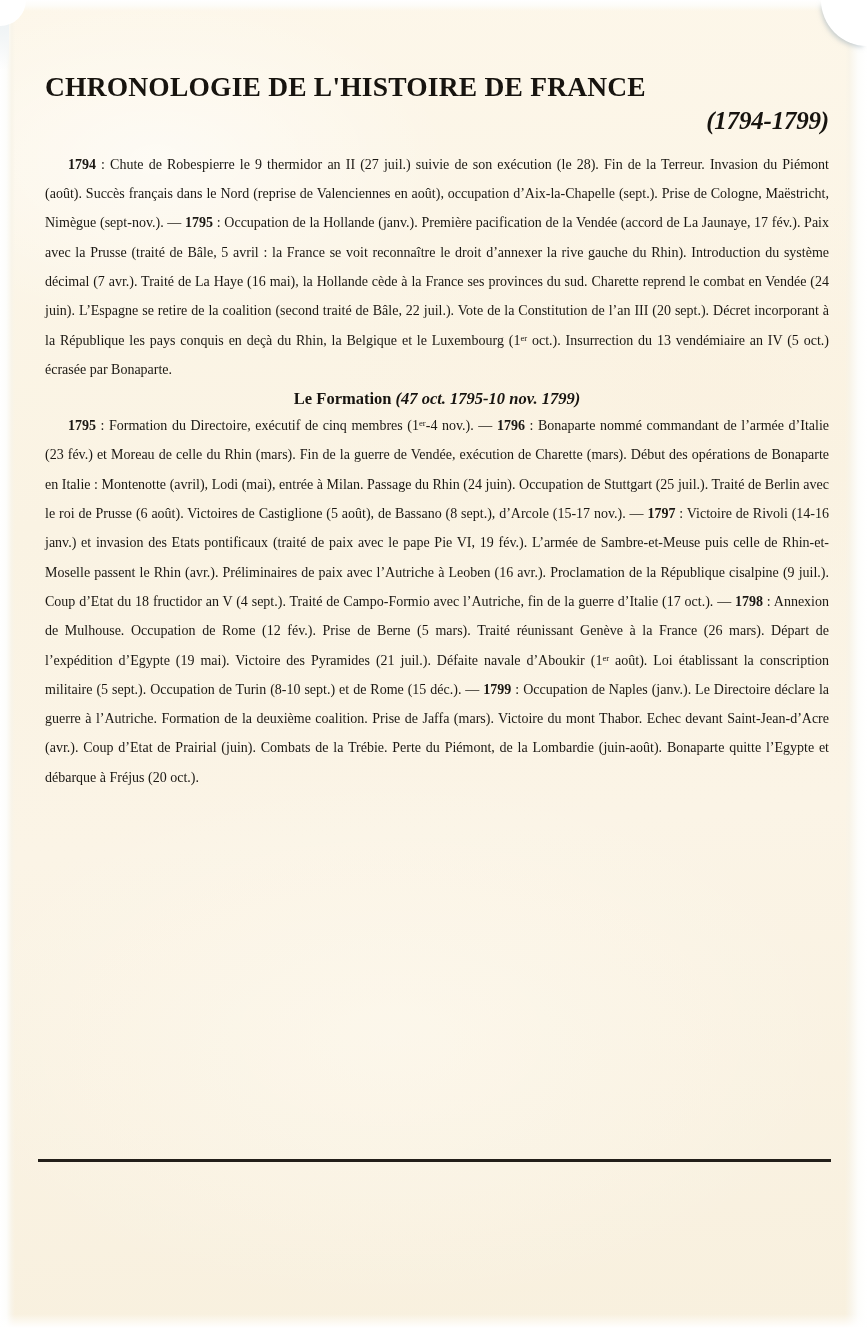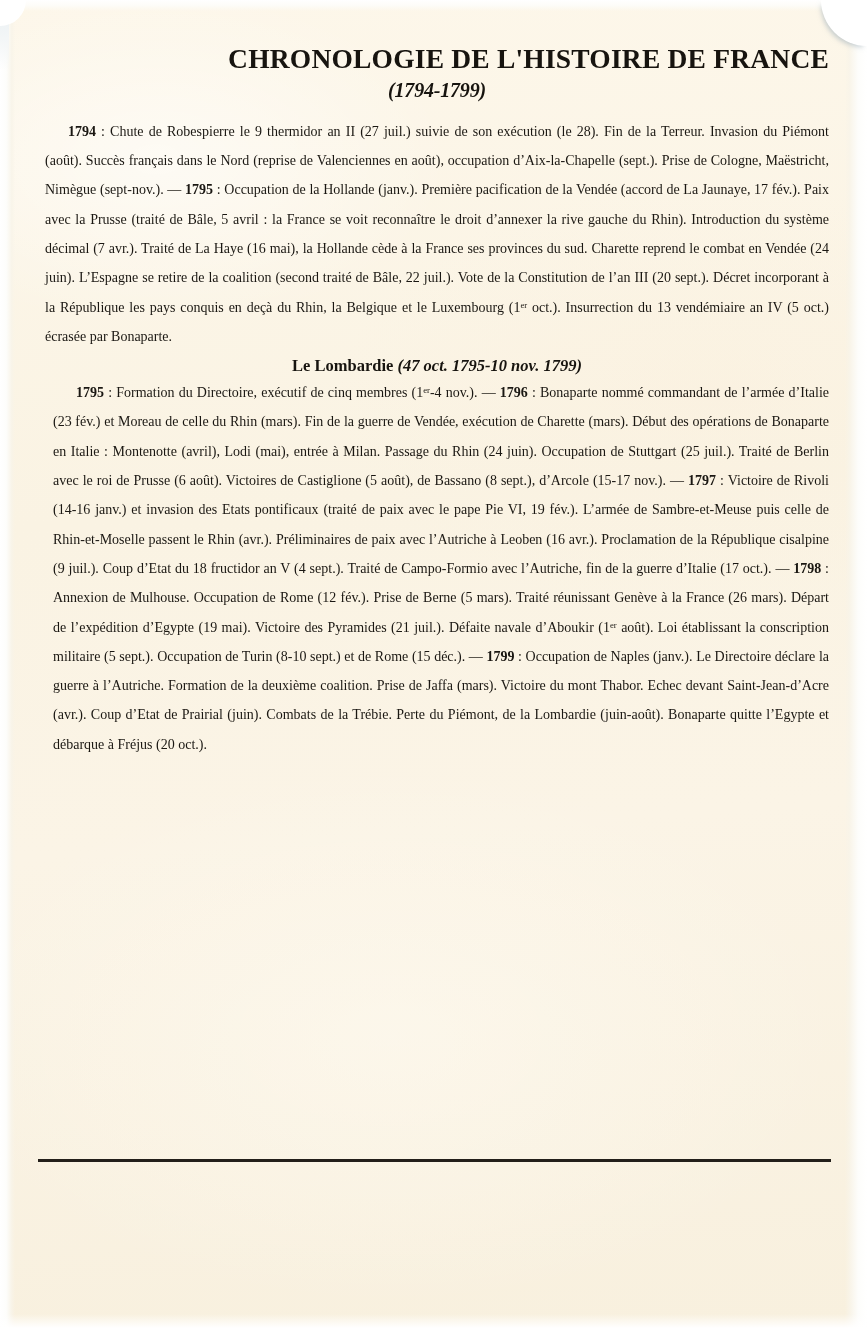--- a/index.html
+++ b/index.html
@@ -101,55 +101,54 @@
 
   
   .content {
     position: relative;
     z-index: 3;
     padding: 0 38px 0 45px;
   }
 
   .doc-title {
     margin: 0;
-    padding-top: 44px;
-    text-align: right;
+    padding-top: 72px;
+    text-align: left;
     font-size: 27.5px;
     font-weight: bold;
     letter-spacing: 0.2px;
     color: #17140f;
     line-height: 1.12;
     text-rendering: optimizeLegibility;
   }
 
   .doc-subtitle {
     margin: 4px 0 0 0;
-    text-align: center;
-    font-size: 20px;
+    text-align: right;
+    font-size: 25px;
     font-weight: bold;
     font-style: italic;
     color: #17140f;
     letter-spacing: -0.2px;
   }
 
   .body-text {
     margin: 0;
     padding-top: 15px;
     text-align: justify;
     text-justify: inter-word;
     font-size: 14px;
     line-height: 29.3px;
     color: #1a1712;
     text-indent: 23px;
     hyphens: none;
   }
 
   .body-text.second {
     padding-top: 0;
-    margin-left: 8px;
   }
 
   .section-heading {
     margin: 3px 0 0 0;
     text-align: center;
     font-size: 16.5px;
     font-weight: bold;
     color: #17140f;
     line-height: 24px;
   }
@@ -190,21 +189,21 @@
 
   <div class="content">
 
     <h1 class="doc-title">CHRONOLOGIE DE L'HISTOIRE DE FRANCE</h1>
 
     <div class="doc-subtitle">(1794-1799)</div>
 
     <p class="body-text" style="color: rgb(26, 23, 18);"><b class="year">1794</b> : Chute de Robespierre le 9 thermidor an II (27 juil.) suivie de son exécution (le 28). Fin de la Terreur. Invasion du Piémont (août). Succès français dans le Nord (reprise de Valenciennes en août), occupation d’Aix-la-Chapelle (sept.). Prise de Cologne, Maëstricht, Nimègue (sept-nov.). — <b class="year">1795</b> : Occupation de la Hollande (janv.). Première pacification de la Vendée (accord de La Jaunaye, 17 fév.). Paix avec la Prusse (traité de Bâle, 5 avril : la France se voit reconnaître le droit d’annexer la rive gauche du Rhin). Introduction du système décimal (7 avr.). Traité de La Haye (16 mai), la Hollande cède à la France ses provinces du sud. Charette reprend le combat en Vendée (24 juin). L’Espagne se retire de la coalition (second traité de Bâle, 22 juil.). Vote de la Constitution de l’an III (20 sept.). Décret incorporant à la République les pays conquis en deçà du Rhin, la Belgique et le Luxembourg (1<sup class="ord">er</sup> oct.). Insurrection du 13 vendémiaire an IV (5 oct.) écrasée par Bonaparte.</p>
 
     <div class="section-heading">
-      <span class="label">Le Lombardie </span><span class="range">(47 oct. 1795-10 nov. 1799)</span>
+      <span class="label">Le Formation </span><span class="range">(47 oct. 1795-10 nov. 1799)</span>
     </div>
 
     <p class="body-text second" style="color: rgb(26, 23, 18);"><b class="year">1795</b> : Formation du Directoire, exécutif de cinq membres (1<sup class="ord">er</sup>-4 nov.). — <b class="year">1796</b> : Bonaparte nommé commandant de l’armée d’Italie (23 fév.) et Moreau de celle du Rhin (mars). Fin de la guerre de Vendée, exécution de Charette (mars). Début des opérations de Bonaparte en Italie : Montenotte (avril), Lodi (mai), entrée à Milan. Passage du Rhin (24 juin). Occupation de Stuttgart (25 juil.). Traité de Berlin avec le roi de Prusse (6 août). Victoires de Castiglione (5 août), de Bassano (8 sept.), d’Arcole (15-17 nov.). — <b class="year">1797</b> : Victoire de Rivoli (14-16 janv.) et invasion des Etats pontificaux (traité de paix avec le pape Pie VI, 19 fév.). L’armée de Sambre-et-Meuse puis celle de Rhin-et-Moselle passent le Rhin (avr.). Préliminaires de paix avec l’Autriche à Leoben (16 avr.). Proclamation de la République cisalpine (9 juil.). Coup d’Etat du 18 fructidor an V (4 sept.). Traité de Campo-Formio avec l’Autriche, fin de la guerre d’Italie (17 oct.). — <b class="year">1798</b> : Annexion de Mulhouse. Occupation de Rome (12 fév.). Prise de Berne (5 mars). Traité réunissant Genève à la France (26 mars). Départ de l’expédition d’Egypte (19 mai). Victoire des Pyramides (21 juil.). Défaite navale d’Aboukir (1<sup class="ord">er</sup> août). Loi établissant la conscription militaire (5 sept.). Occupation de Turin (8-10 sept.) et de Rome (15 déc.). — <b class="year">1799</b> : Occupation de Naples (janv.). Le Directoire déclare la guerre à l’Autriche. Formation de la deuxième coalition. Prise de Jaffa (mars). Victoire du mont Thabor. Echec devant Saint-Jean-d’Acre (avr.). Coup d’Etat de Prairial (juin). Combats de la Trébie. Perte du Piémont, de la Lombardie (juin-août). Bonaparte quitte l’Egypte et débarque à Fréjus (20 oct.).</p>
 
   </div>
 
   <div class="rule" style="border-top-color: rgb(35, 31, 26);"></div>
 </div>
 
 </body></html>

